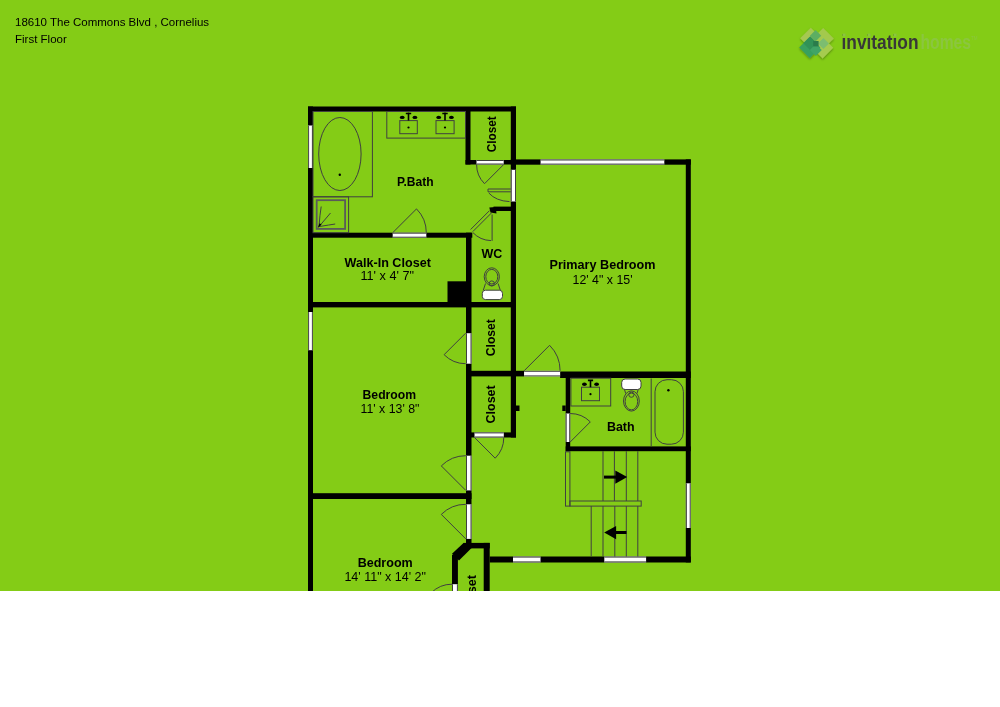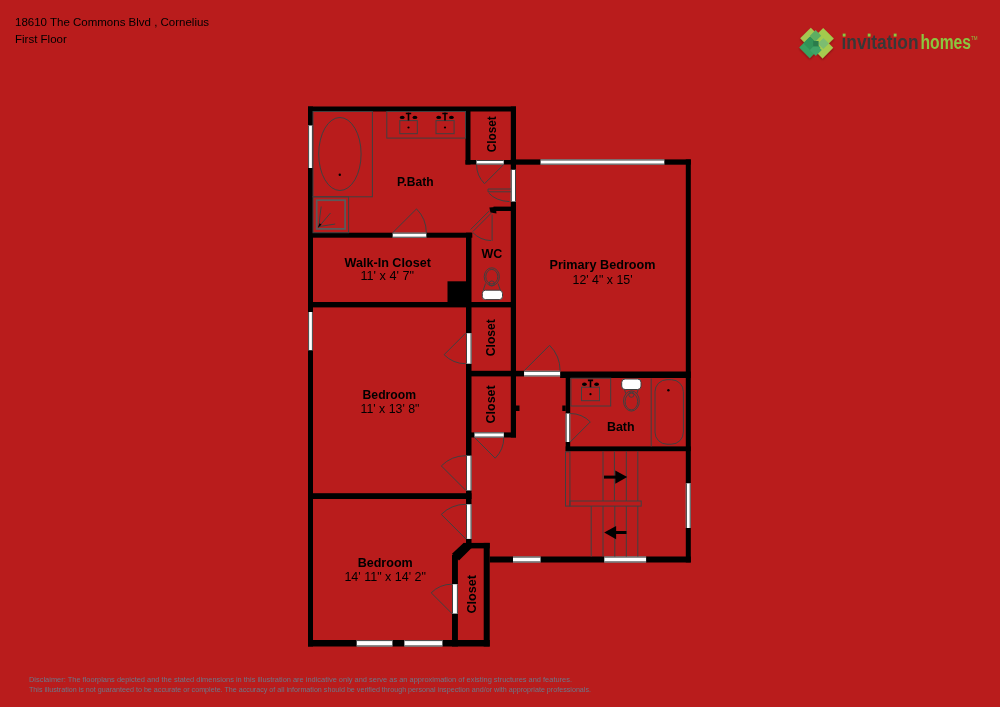--- a/index.html
+++ b/index.html
@@ -1,16 +1,16 @@
 <!DOCTYPE html>
 <html><head>
 <meta charset="utf-8">
 <style>
 html,body{margin:0;padding:0;background:#fff;}
-#page{position:relative;width:1000px;height:707px;background:#b91c1c;overflow:hidden;
+#page{position:relative;width:1000px;height:591px;background:#84cc16;overflow:hidden;
   font-family:"Liberation Sans", sans-serif;filter:opacity(0.999);}
 svg{position:absolute;left:0;top:0;}
 .w{fill:#000;}
 .t{stroke:#404040;stroke-width:1;fill:none;}
 .tf{stroke:#404040;stroke-width:1;fill:#fff;}
 .lbl{font-family:"Liberation Sans", sans-serif;font-weight:bold;fill:#000;}
 .dim{font-family:"Liberation Sans", sans-serif;fill:#000;}
 </style>
 </head>
 <body>

